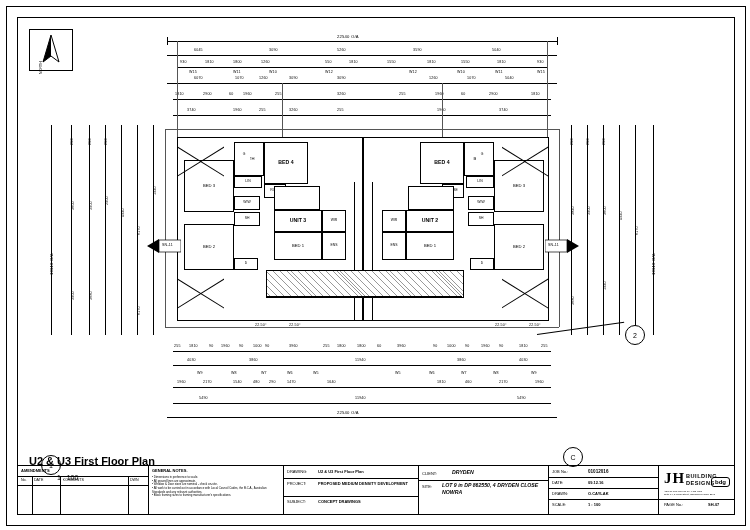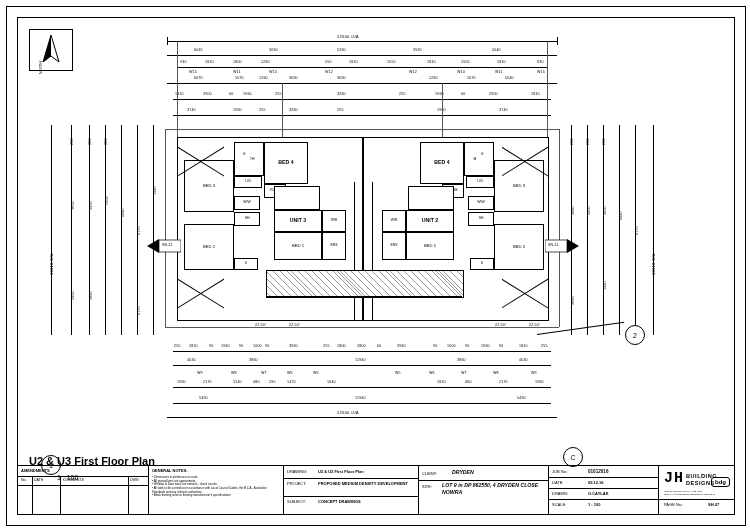--- a/index.html
+++ b/index.html
@@ -415,21 +415,21 @@
     <div class="ln h" style="left:530px;top:11px;width:110px;"></div>
     <div class="tb-text" style="left:534px;top:14px;">DATE:</div>
     <div class="tb-text" style="left:570px;top:14px;font-weight:bold;">09.12.16</div>
     <div class="ln h" style="left:530px;top:22px;width:110px;"></div>
     <div class="tb-text" style="left:534px;top:25px;">DRAWN:</div>
     <div class="tb-text" style="left:570px;top:25px;font-weight:bold;">O.CAYLAK</div>
     <div class="ln h" style="left:530px;top:33px;width:110px;"></div>
     <div class="tb-text" style="left:534px;top:36px;">SCALE:</div>
     <div class="tb-text" style="left:570px;top:36px;font-weight:bold;">1 : 100</div>
 
-    <div class="logo-jh" style="position:absolute;left:646px;top:4px;font-family:Liberation Mono, monospace;">JH</div>
+    <div class="logo-jh" style="position:absolute;left:646px;top:4px;">JH</div>
     <div class="logo-sub" style="position:absolute;left:668px;top:7px;">BUILDING</div>
     <div class="logo-sub" style="position:absolute;left:668px;top:14px;">DESIGNS</div>
     <div class="tb-text" style="left:646px;top:24px;width:60px;font-size:2.4px;line-height:1.3;">ABN 37 163 762 978  PH 4455 4201
 Suite 14, 2 Moss Street, Shoalhaven NSW 2541</div>
     <div style="position:absolute;right:4px;top:4px;"><span class="bdg">bdg</span></div>
     <div class="ln h" style="left:640px;top:33px;width:76px;"></div>
     <div class="tb-text" style="left:646px;top:36px;">PAGE No.:</div>
     <div class="tb-text" style="left:690px;top:36px;font-weight:bold;">SH-07</div>
   </div>
 </div>

